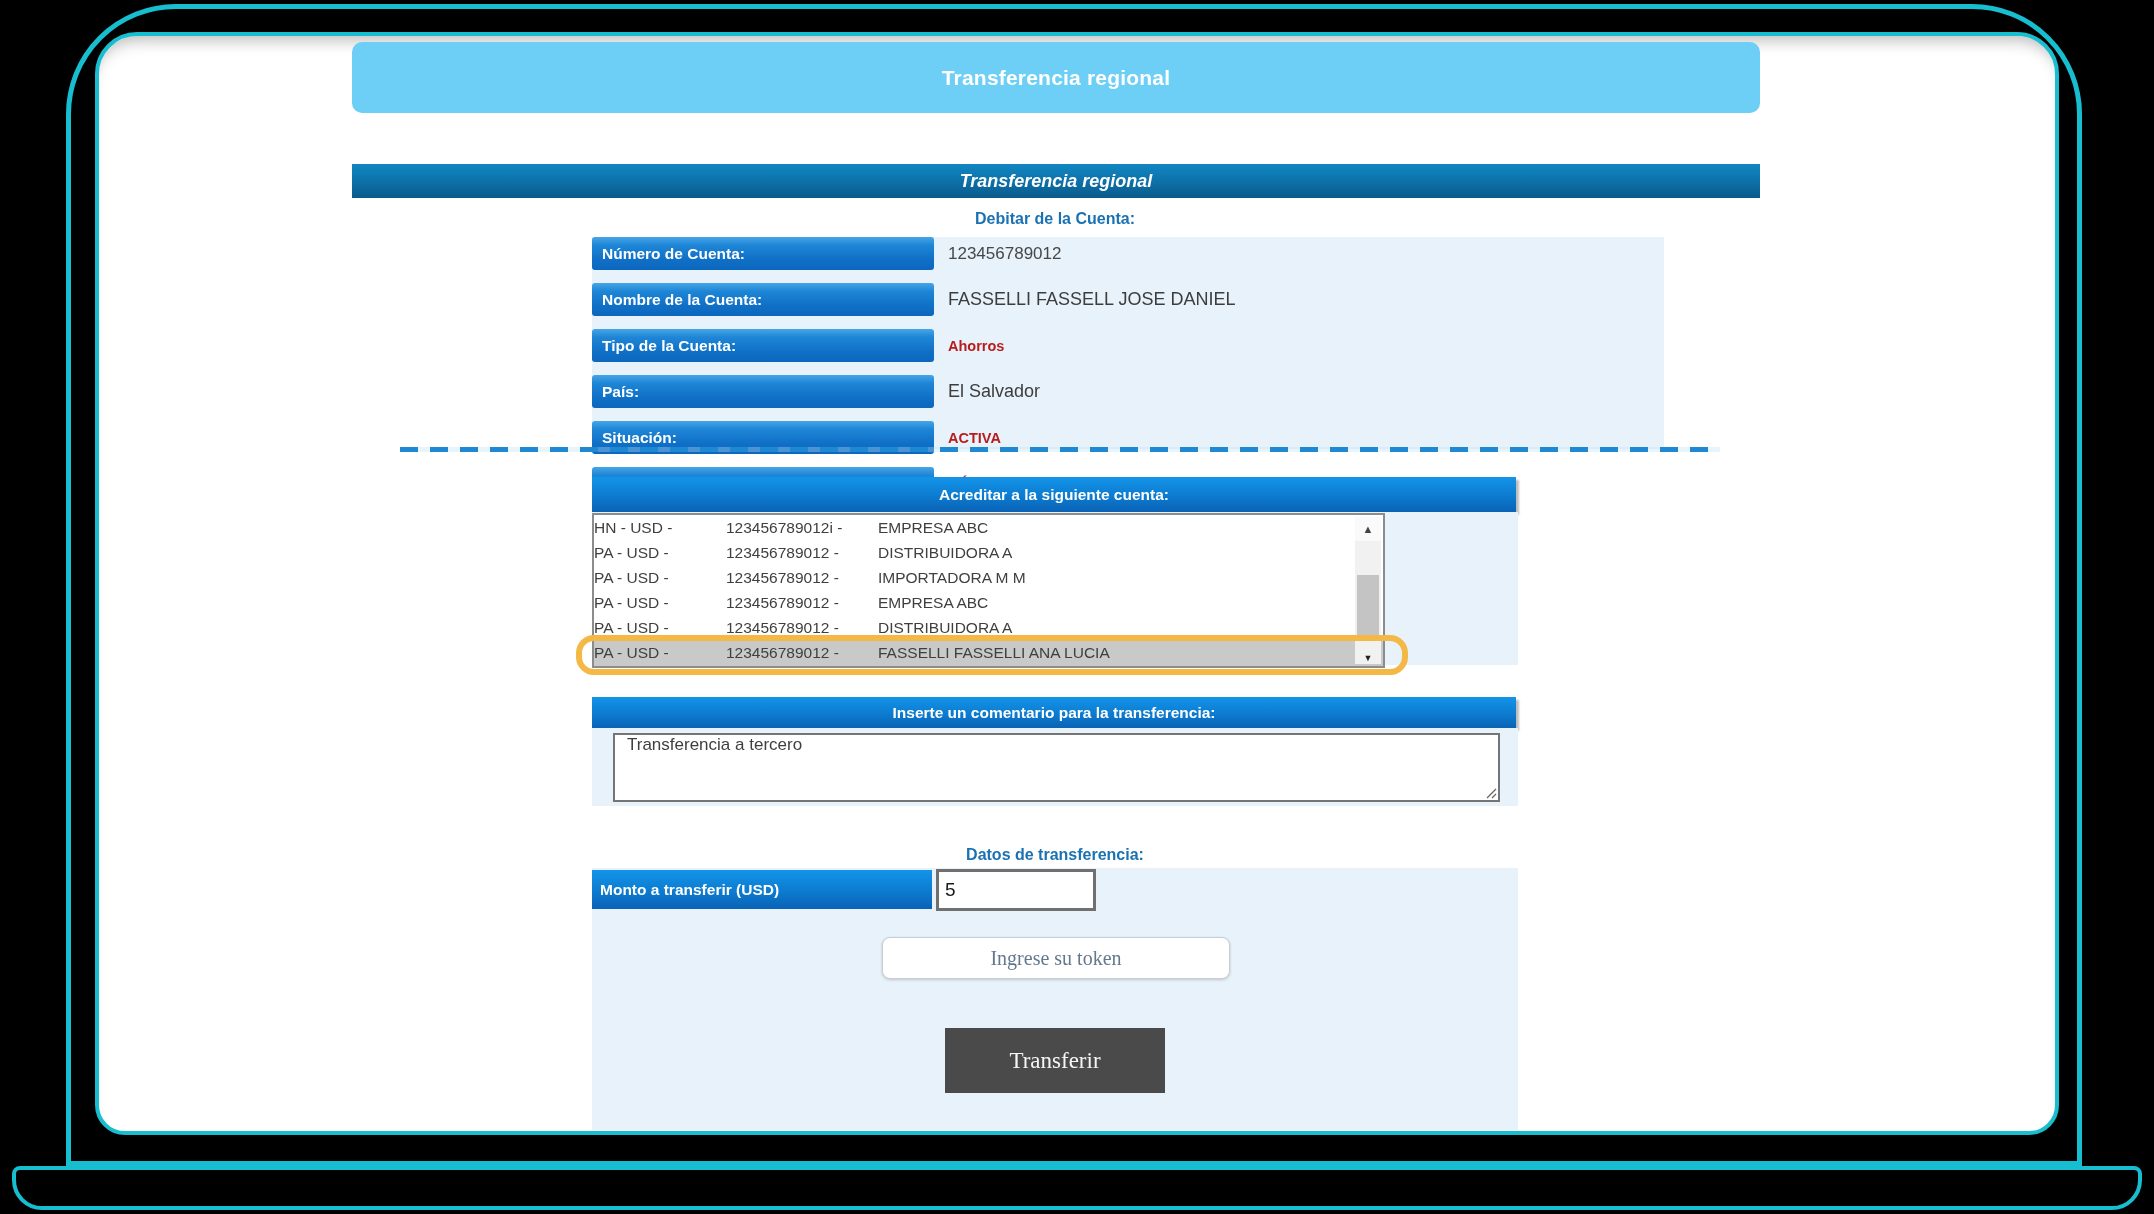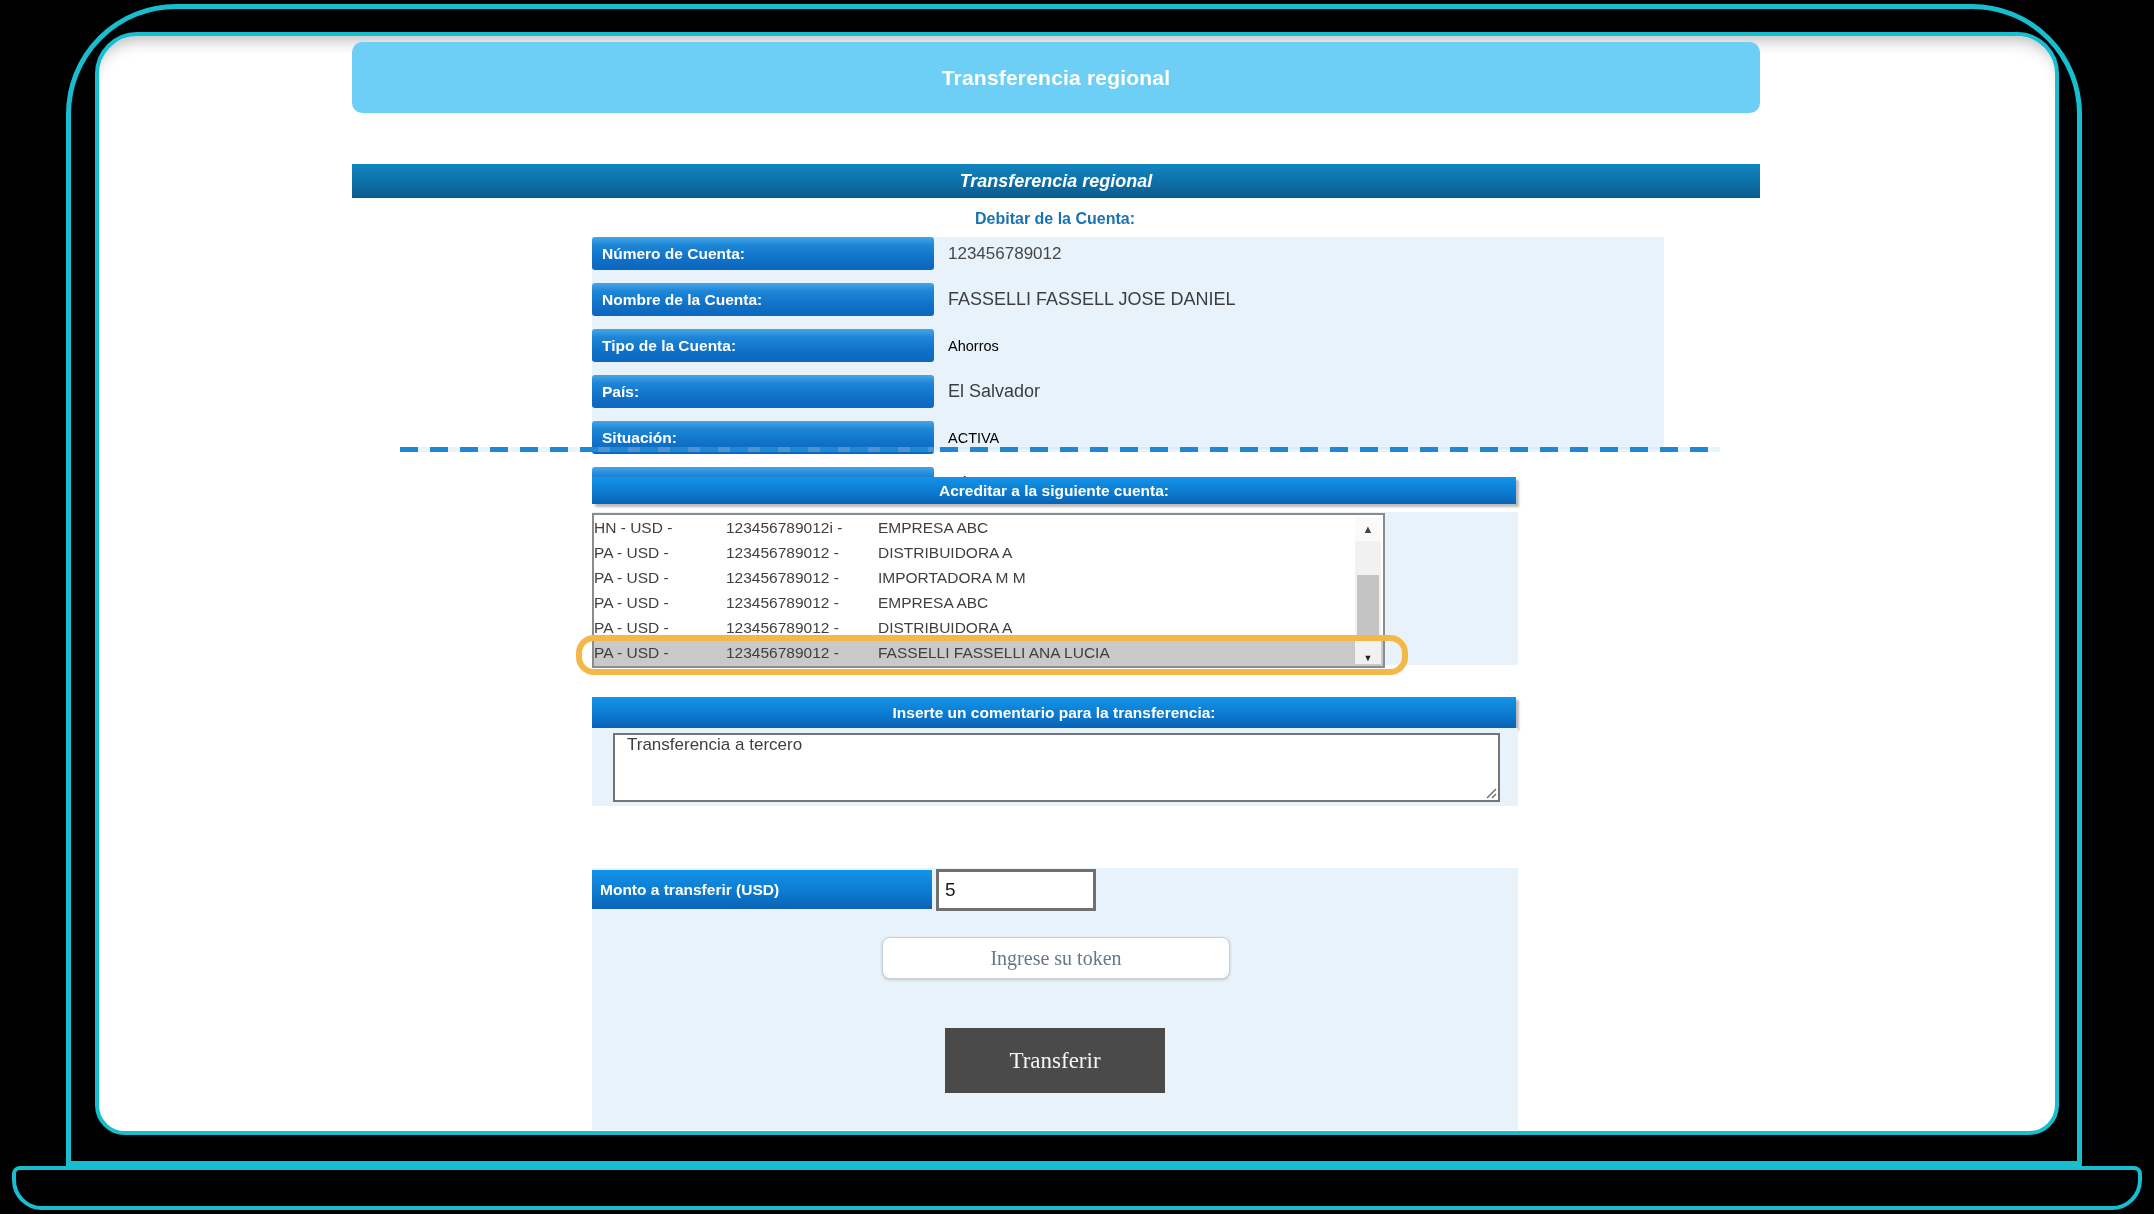--- a/index.html
+++ b/index.html
@@ -35,30 +35,30 @@
   .debit-panel{left:592px;top:237px;width:1072px;height:212px;background:#E7F2FB;
                display:flex;flex-direction:column;gap:13px;}
   .trow{display:flex;height:33px;}
   .tlabel{width:342px;height:33px;flex:0 0 342px;border-radius:3px;
           background:linear-gradient(180deg,#47A5E6 0%,#1E86D6 25%,#0F6FC6 70%,#0C67BE 100%);
           color:#fff;font-size:15.5px;font-weight:bold;display:flex;align-items:center;
           padding-left:10px;}
   .tval{flex:1;display:flex;align-items:center;padding-left:14px;
         color:#474747;font-size:17px;}
   .val-lg{font-size:18px;color:#3d3d3d;}
-  .val-sm{font-size:14.5px;font-weight:400;color:#000000;}
+  .val-sm{font-size:14.5px;font-weight:700;color:#b91c1c;}
 
   .dashed{left:400px;top:447px;width:1320px;height:5px;
           background:repeating-linear-gradient(90deg,#1E88D2 0 18px,rgba(190,224,245,.35) 18px 30px);}
 
   
   .blue-bar{background:linear-gradient(180deg,#1394E8 0%,#0C7BD0 55%,#0A62B5 100%);
             color:#fff;font-size:15.5px;font-weight:bold;display:flex;align-items:center;
             justify-content:center;box-shadow:3px 3px 2px #BDBDBD;}
-  .acc-bar{left:592px;top:477px;width:924px;height:27px;}
+  .acc-bar{left:592px;top:477px;width:924px;height:35px;}
   .acc-panel{left:592px;top:512px;width:926px;height:153px;background:#E7F2FB;}
   .listbox{left:592px;top:513px;width:793px;height:155px;background:#fff;
            border:2px solid #8C8C8C;}
   .opt{height:25.1px;display:flex;align-items:center;
        font-size:15.5px;color:#3F3F3F;white-space:nowrap;}
   .opt .code{display:inline-block;width:132px;flex:0 0 132px;}
   .opt .acct{display:inline-block;width:152px;flex:0 0 152px;}
   .opt.selected{background:#C9C9C9;}
 
   .sbar{position:absolute;right:2px;top:2px;width:26px;height:147px;background:#F1F1F1;}
@@ -187,20 +187,21 @@
 
   <div class="abs ring"></div>
 
   <div class="abs blue-bar cmt-bar">Inserte un comentario para la transferencia:</div>
   <div class="abs cmt-panel"></div>
   <textarea class="abs cmt-area" style="">Transferencia a tercero</textarea>
   <svg class="abs grip" viewBox="0 0 14 14" width="14" height="14">
     <path d="M13 4 L4 13 M13 9 L9 13" stroke="#6b6b6b" stroke-width="1.4" fill="none"></path>
   </svg>
 
+  <div class="abs sec-title" style="top:846px;">Datos de transferencia:</div>
   <div class="abs datos-panel"></div>
 
   <div class="abs blue-bar monto-label">Monto a transferir (USD)</div>
   <input class="abs monto-input" value="5" style="">
 
   <input class="abs token" placeholder="Ingrese su token" style="">
 
   <button class="abs transfer-btn">Transferir</button>
 
 </div>

